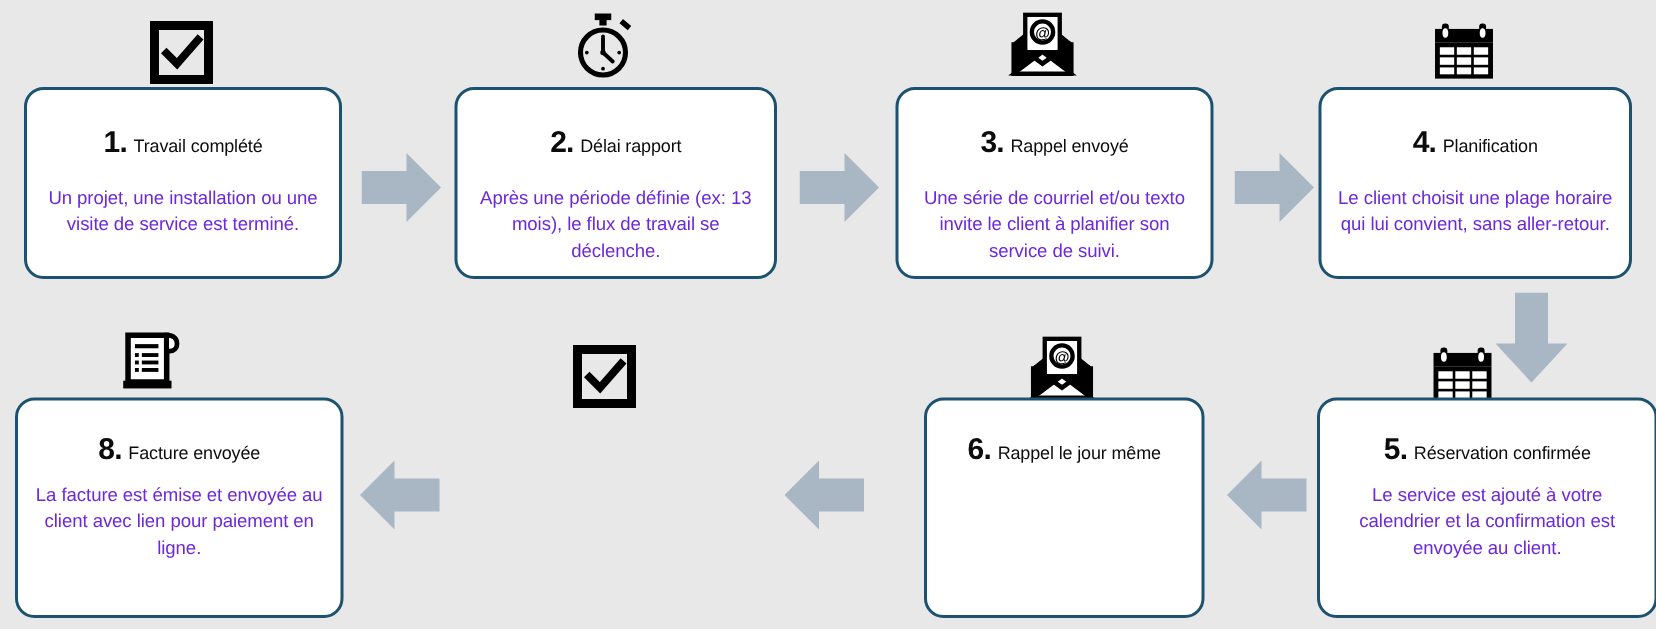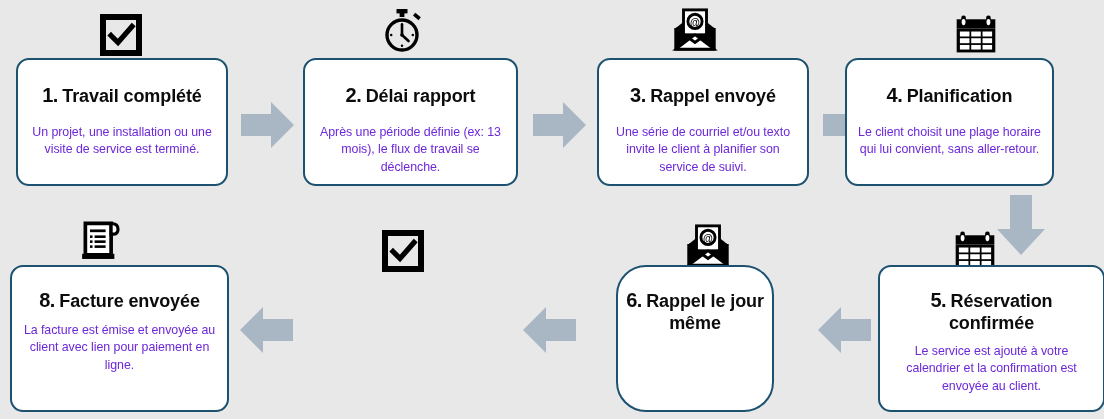--- a/index.html
+++ b/index.html
@@ -29,41 +29,41 @@
     color:#0c0c0c;
     line-height:1.18;
     letter-spacing:-0.1px;
     margin:0;
   }
   .step-num{
     font-size:20px;
     font-weight:bold;
     letter-spacing:-0.5px;
   }
-  .step-name{font-size:18px;font-weight:bold;}
+  .step-name{font-size:12px;font-weight:normal;}
   .step-desc{
     font-size:12.4px;
     color:#6d28d9;
     line-height:1.42;
     margin:0;
     letter-spacing:-0.05px;
   }
 
   
   .row-top{top:58px;height:128px;}
   .row-bot{top:265px;height:147px;}
 
   .b1{left:16px;width:212px;}
   .b2{left:303px;width:215px;}
   .b3{left:597px;width:212px;}
-  .b4{left:845px;width:209px;}
+  .b4{left:879px;width:209px;}
 
   .b8{left:10px;width:219px;}
   .b7{left:299px;width:207px;}
-  .b6{left:616px;width:158px;border-radius:30px;}
+  .b6{left:616px;width:187px;}
   .b5{left:878px;width:227px;}
 
   .row-top .step-title{margin-top:18px;}
   .row-top .step-desc{margin-top:16px;}
   .row-bot .step-title{margin-top:16px;}
   .row-bot .step-desc{margin-top:9px;}
 
   
   .icon{
     position:absolute;

